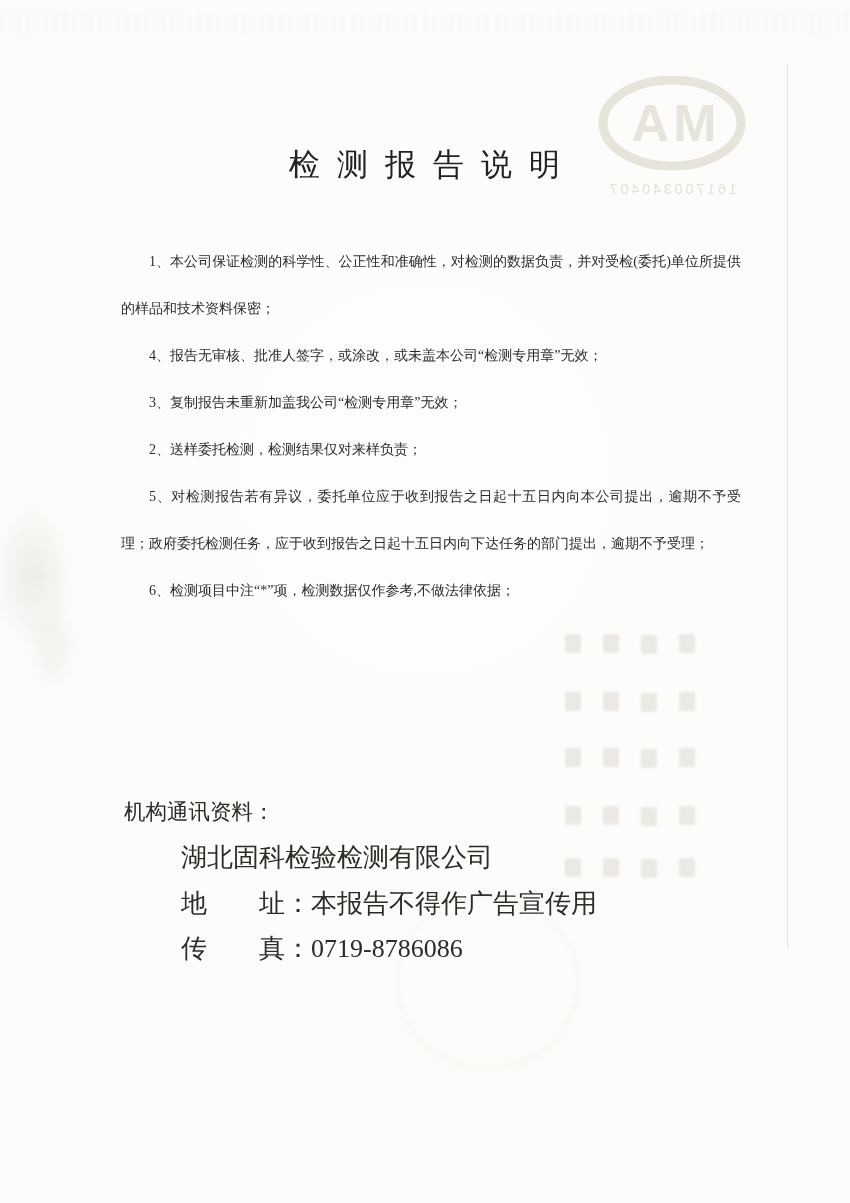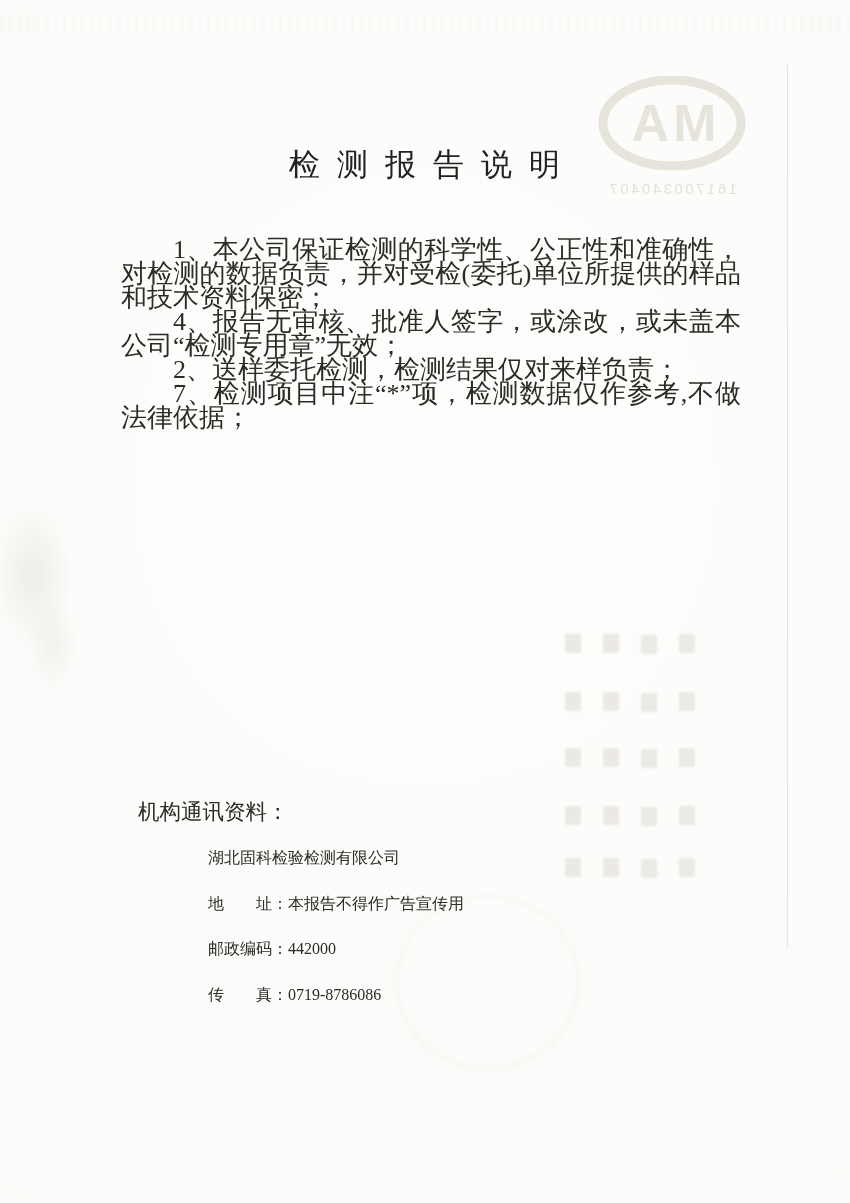--- a/index.html
+++ b/index.html
@@ -50,38 +50,38 @@
     letter-spacing: 2.5px;
     color: #e4e1d9;
   }
 
   
   .notes {
     position: absolute;
     left: 121px;
     top: 238px;
     width: 620px;
-    font-size: 26px;
-    line-height: 24px;
+    font-size: 14px;
+    line-height: 47px;
     text-align: justify;
   }
   .notes p { margin: 0; text-indent: 2em; }
 
   
   .contact-heading {
     position: absolute;
-    left: 138px;
+    left: 124px;
     top: 797px;
     font-size: 21.5px;
   }
   .contact-body {
     position: absolute;
-    left: 208px;
+    left: 181px;
     top: 835px;
-    font-size: 16px;
+    font-size: 26px;
   }
   .contact-body > div {
     height: 45.6px;
     line-height: 45.6px;
     white-space: pre;
   }
 
   
   .v-line {
     position: absolute;
@@ -135,30 +135,31 @@
       <text x="76" y="65" text-anchor="middle" font-family="Liberation Sans, sans-serif" font-size="52" font-weight="bold" letter-spacing="4" fill="#e7e4dc">MA</text>
     </svg>
     <div class="wm-number">161700340407</div>
   </div>
 
   <h1 class="title">检测报告说明</h1>
 
   <div class="notes">
     <p>1、本公司保证检测的科学性、公正性和准确性，对检测的数据负责，并对受检(委托)单位所提供的样品和技术资料保密；</p>
     <p>4、报告无审核、批准人签字，或涂改，或未盖本公司“检测专用章”无效；</p>
+    <p>3、复制报告未重新加盖我公司“检测专用章”无效；</p>
     <p>2、送样委托检测，检测结果仅对来样负责；</p>
-    <p>7、检测项目中注“*”项，检测数据仅作参考,不做法律依据；</p>
+    <p>5、对检测报告若有异议，委托单位应于收到报告之日起十五日内向本公司提出，逾期不予受理；政府委托检测任务，应于收到报告之日起十五日内向下达任务的部门提出，逾期不予受理；</p>
+    <p>6、检测项目中注“*”项，检测数据仅作参考,不做法律依据；</p>
   </div>
 
   <div class="contact-heading">机构通讯资料：</div>
 
   <div class="contact-body">
     <div>湖北固科检验检测有限公司</div>
     <div><span>地　　址：</span><span>本报告不得作广告宣传用</span></div>
-    <div><span>邮政编码：</span><span>442000</span></div>
     <div><span>传　　真：</span><span>0719-8786086</span></div>
   </div>
 
   <div class="top-noise"></div>
   <div class="v-line"></div>
   <div class="bleed-row" style="top:634px"></div>
   <div class="bleed-row" style="top:692px"></div>
   <div class="bleed-row" style="top:748px"></div>
   <div class="bleed-row" style="top:806px"></div>
   <div class="bleed-row" style="top:858px"></div>

